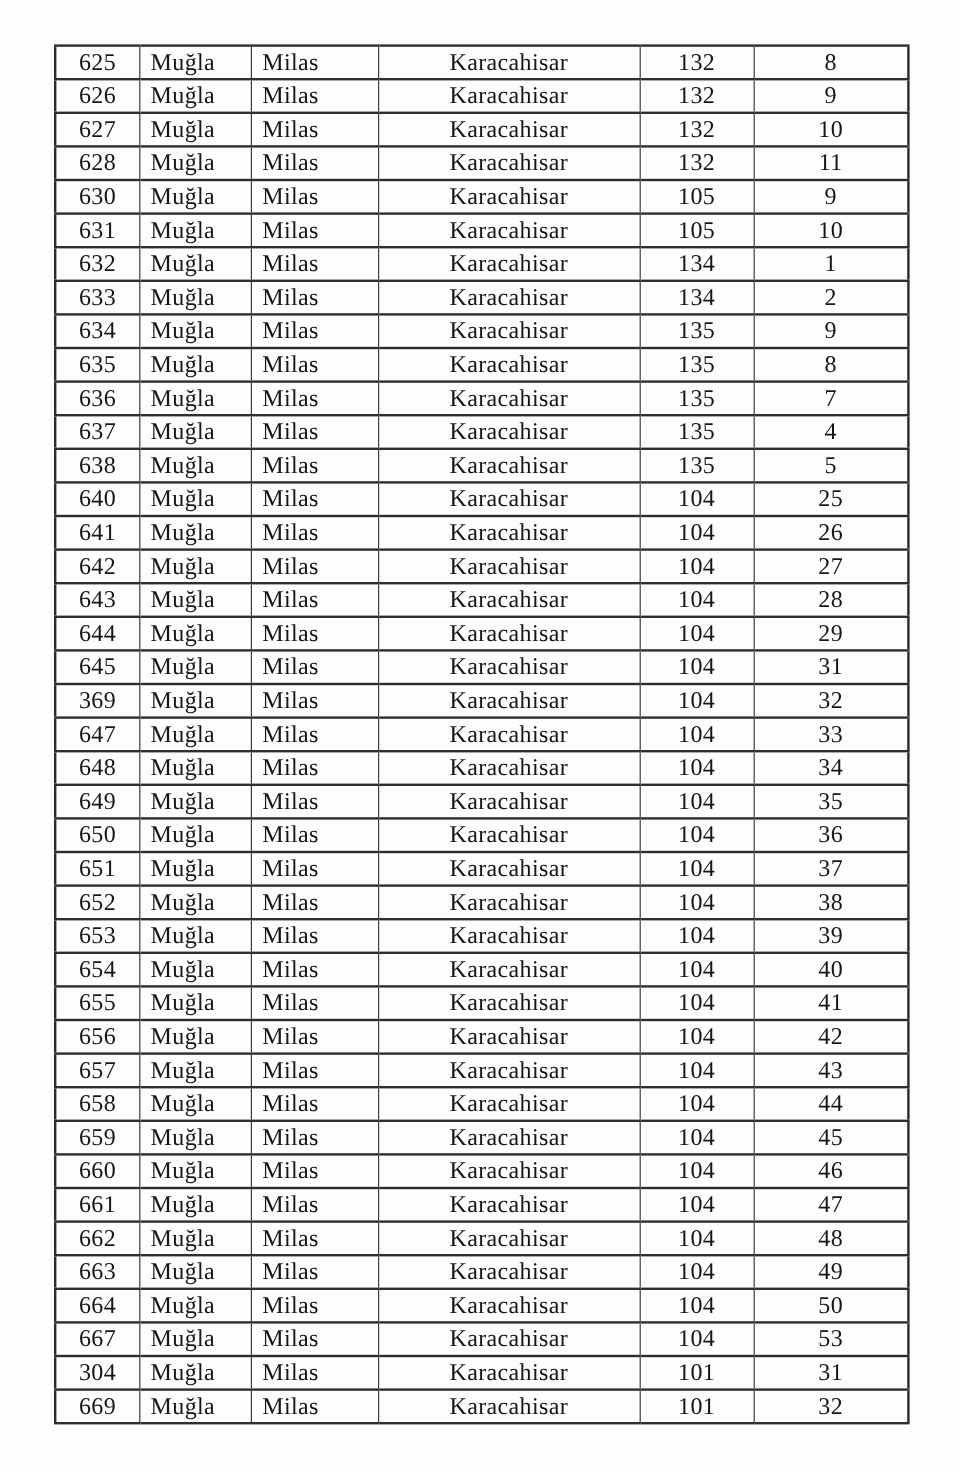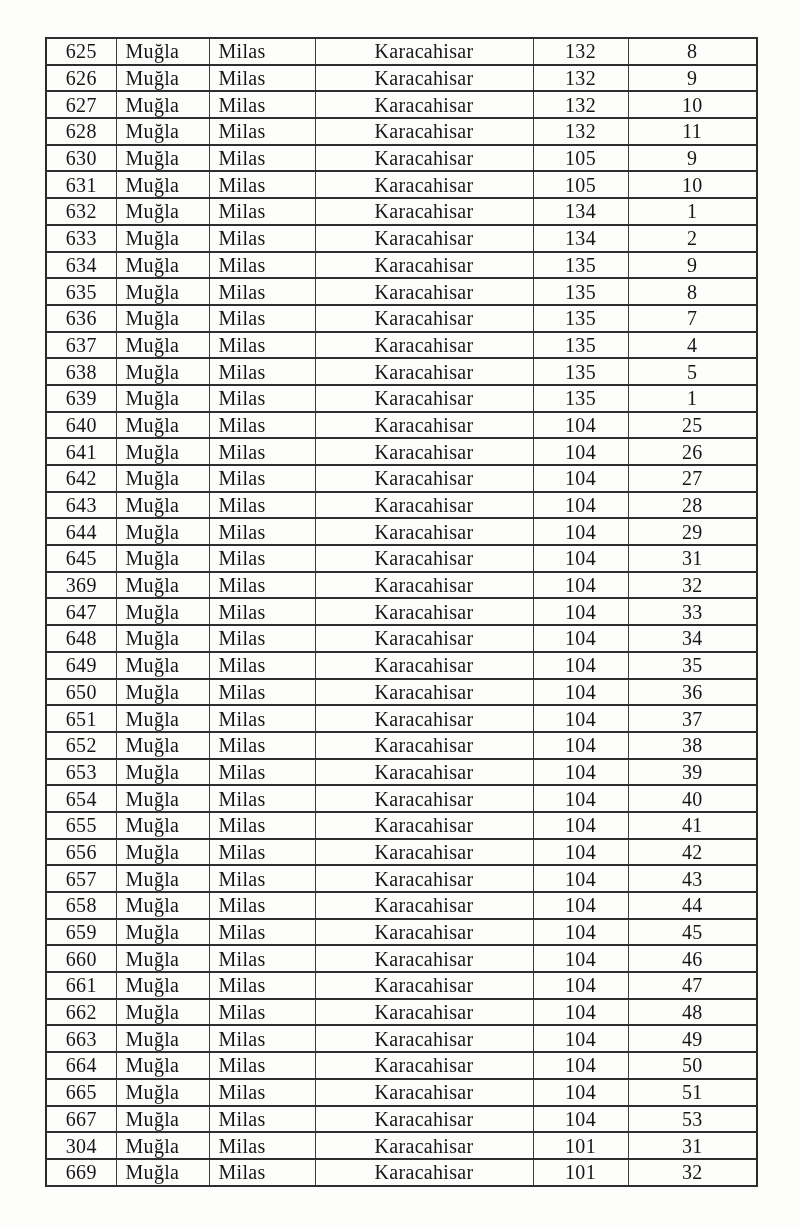--- a/index.html
+++ b/index.html
@@ -177,28 +177,20 @@
 
     <tr>
       <td>638</td>
       <td class="align-left">Muğla</td>
       <td class="align-left">Milas</td>
       <td>Karacahisar</td>
       <td>135</td>
       <td>5</td>
     </tr>
 
-    <tr>
-      <td>639</td>
-      <td class="align-left">Muğla</td>
-      <td class="align-left">Milas</td>
-      <td>Karacahisar</td>
-      <td>135</td>
-      <td>1</td>
-    </tr>
 
     <tr>
       <td>640</td>
       <td class="align-left">Muğla</td>
       <td class="align-left">Milas</td>
       <td>Karacahisar</td>
       <td>104</td>
       <td>25</td>
     </tr>
 
@@ -411,28 +403,20 @@
 
     <tr>
       <td>664</td>
       <td class="align-left">Muğla</td>
       <td class="align-left">Milas</td>
       <td>Karacahisar</td>
       <td>104</td>
       <td>50</td>
     </tr>
 
-    <tr>
-      <td>665</td>
-      <td class="align-left">Muğla</td>
-      <td class="align-left">Milas</td>
-      <td>Karacahisar</td>
-      <td>104</td>
-      <td>51</td>
-    </tr>
 
 
     <tr>
       <td>667</td>
       <td class="align-left">Muğla</td>
       <td class="align-left">Milas</td>
       <td>Karacahisar</td>
       <td>104</td>
       <td>53</td>
     </tr>

